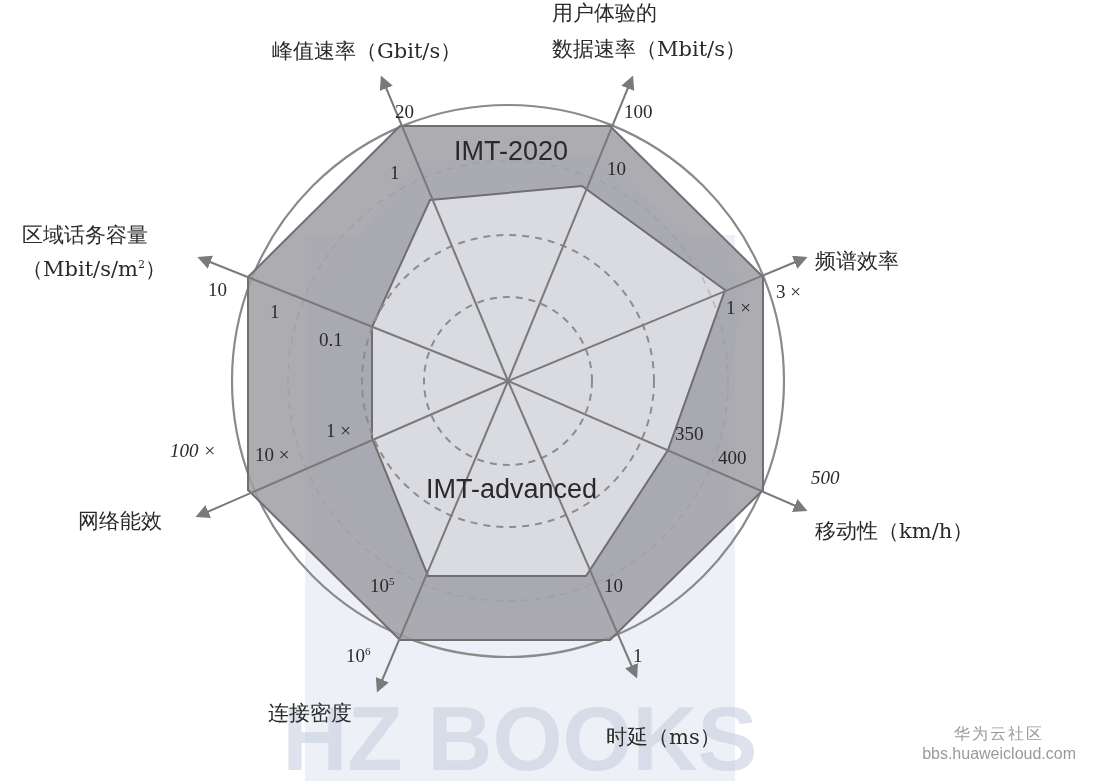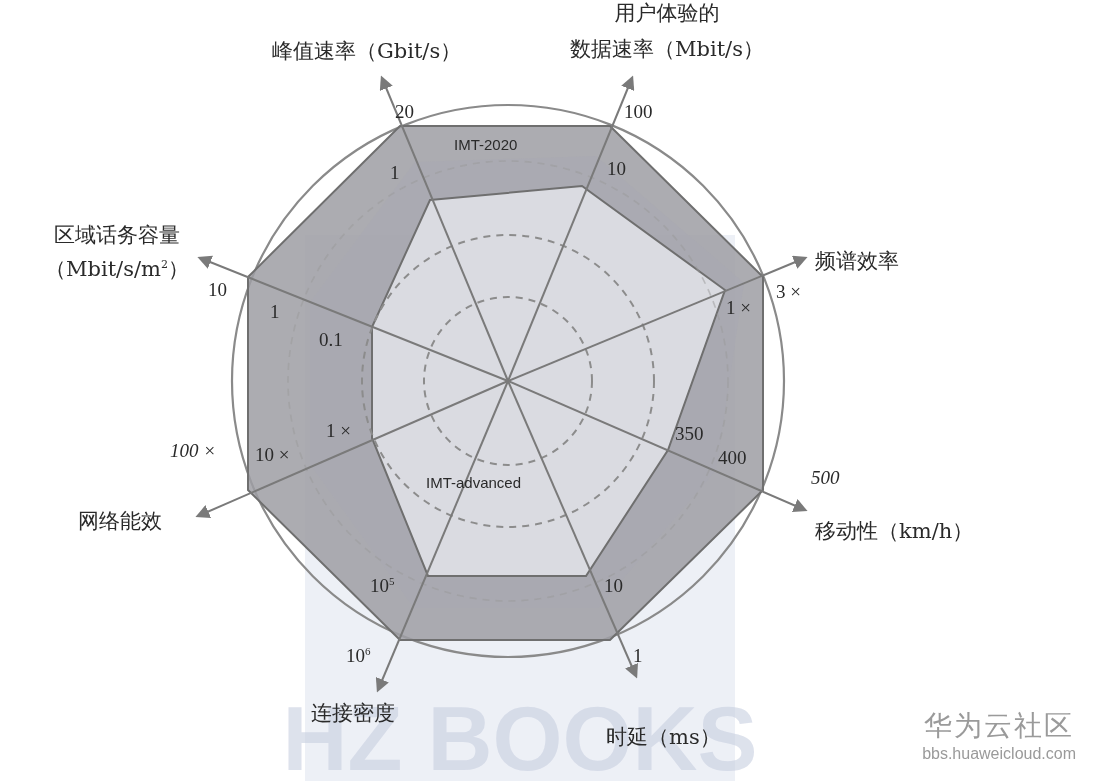--- a/index.html
+++ b/index.html
@@ -1,25 +1,25 @@
 <!DOCTYPE html>
 <html><head>
 <meta charset="utf-8">
 <style>
   html, body { margin: 0; padding: 0; background: #ffffff; }
   body { width: 1096px; height: 781px; position: relative; overflow: hidden;
          font-family: "DejaVu Serif", "Liberation Serif", serif; color: #222; }
   #stage { position: absolute; left: 0; top: 0; width: 1096px; height: 781px; }
   .lbl { position: absolute; white-space: nowrap; font-size: 21px; color: #2a2a2a; line-height: 1.25; }
   .tick { position: absolute; white-space: nowrap; font-size: 19px; color: #2a2a2a; font-family: "Liberation Serif", serif; }
-  .series { position: absolute; font-size: 15px; color: #2a2a2a; font-family: "Liberation Sans", sans-serif; }
-  .center { text-align: center; }
+  .series { position: absolute; font-size: 27px; color: #2a2a2a; font-family: "Liberation Sans", sans-serif; }
+  .center { }
   .wm { position: absolute; right: 20px; bottom: 18px; text-align: center; color: #9a9a9a;
         font-family: "Liberation Sans", sans-serif; }
-  .wm .t1 { font-size: 28px; letter-spacing: 2px; }
+  .wm .t1 { font-size: 16px; letter-spacing: 2px; }
   .wm .t2 { font-size: 16px; }
   sup { font-size: 11px; }
 </style>
 </head>
 <body>
 
 <div id="stage">
   <svg width="1096" height="781" viewBox="0 0 1096 781">
     <defs>
       <marker id="arr" viewBox="0 0 10 10" refX="8" refY="5" markerWidth="7" markerHeight="7" orient="auto">

